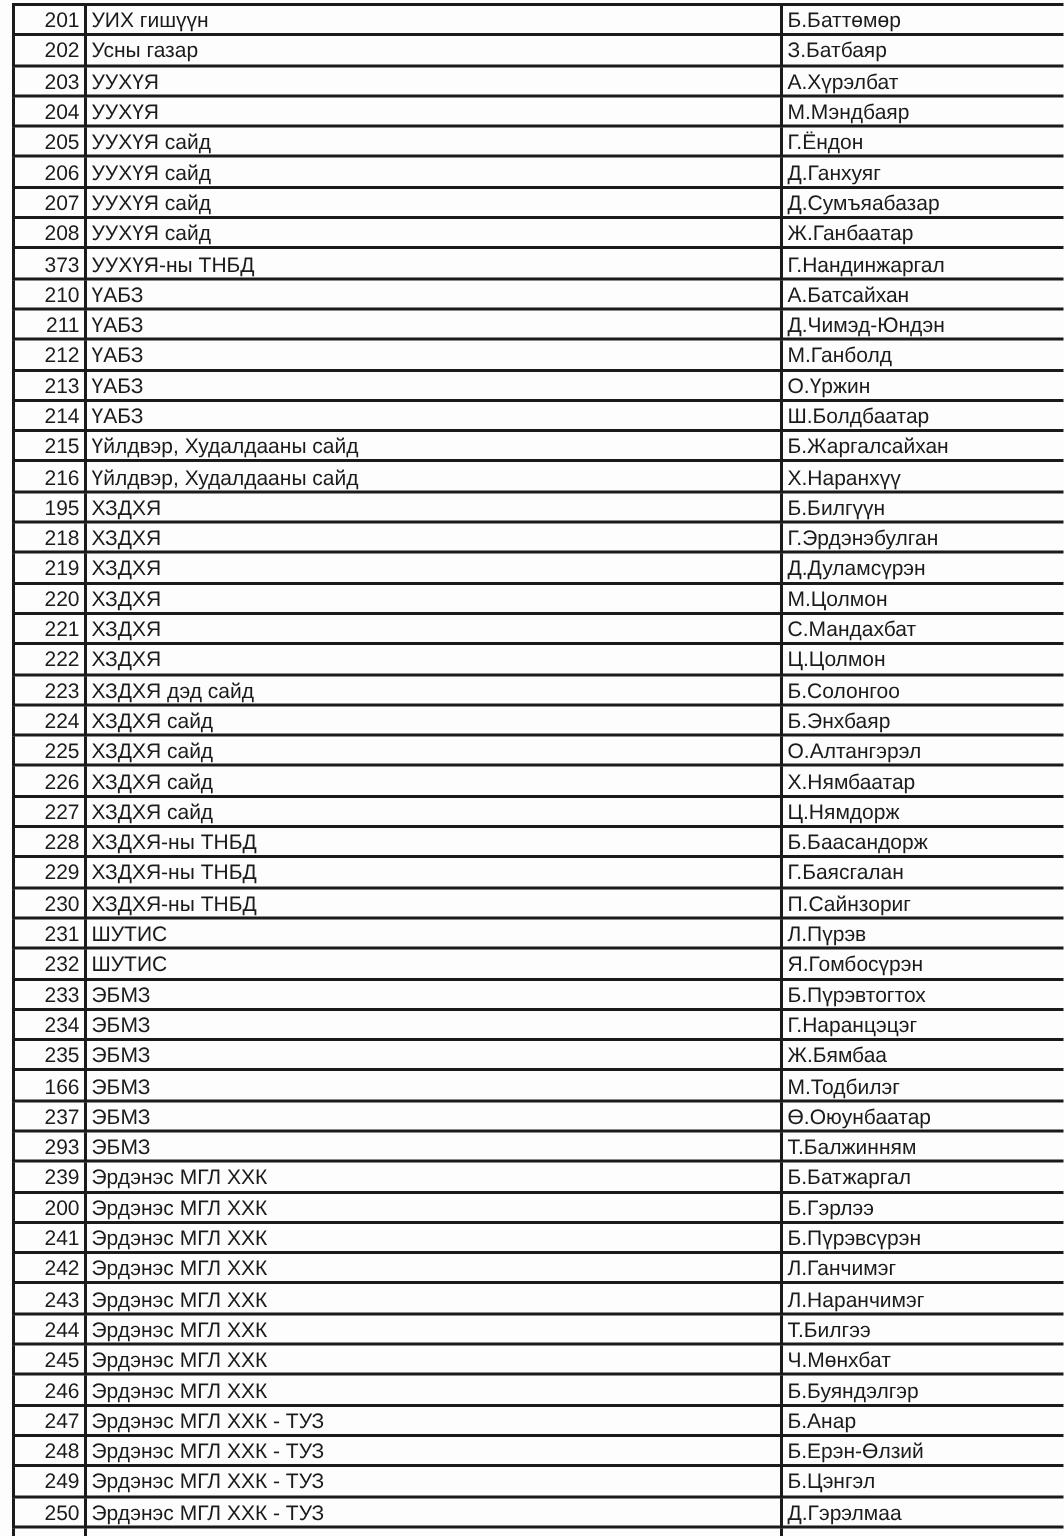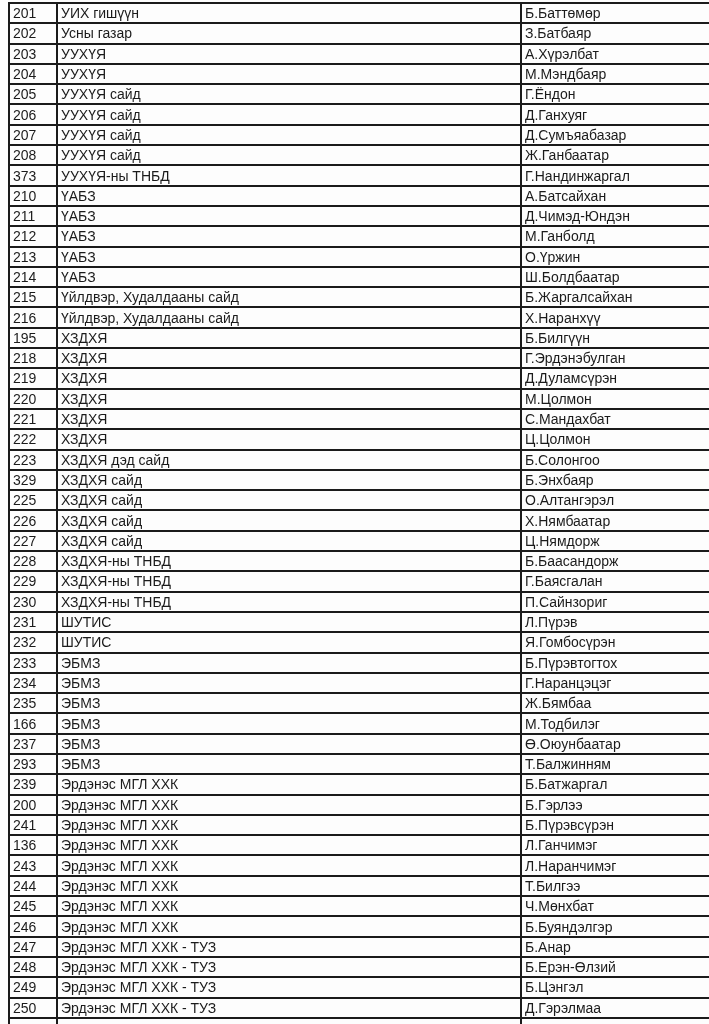--- a/index.html
+++ b/index.html
@@ -31,21 +31,21 @@
     font-size: 14px;
     line-height: 18px;
     color: #1b1b1b;
     vertical-align: middle;
     white-space: nowrap;
     overflow: hidden;
     padding: 0 3px;
   }
   td.col-no {
     width: 40px;
-    text-align: left;
+    text-align: right;
     padding: 0 2px;
   }
   td.col-org {
     width: 456px;
     padding-left: 6px;
   }
   td.col-name {
     padding-left: 6px;
   }
   tr.stub-row td {
@@ -167,21 +167,21 @@
     <td class="col-no">222</td>
     <td class="col-org">ХЗДХЯ</td>
     <td class="col-name">Ц.Цолмон</td>
   </tr>
         <tr>
     <td class="col-no">223</td>
     <td class="col-org">ХЗДХЯ дэд сайд</td>
     <td class="col-name">Б.Солонгоо</td>
   </tr>
         <tr>
-    <td class="col-no">329</td>
+    <td class="col-no">224</td>
     <td class="col-org">ХЗДХЯ сайд</td>
     <td class="col-name">Б.Энхбаяр</td>
   </tr>
         <tr>
     <td class="col-no">225</td>
     <td class="col-org">ХЗДХЯ сайд</td>
     <td class="col-name">О.Алтангэрэл</td>
   </tr>
         <tr>
     <td class="col-no">226</td>
@@ -257,21 +257,21 @@
     <td class="col-no">200</td>
     <td class="col-org">Эрдэнэс МГЛ ХХК</td>
     <td class="col-name">Б.Гэрлээ</td>
   </tr>
         <tr>
     <td class="col-no">241</td>
     <td class="col-org">Эрдэнэс МГЛ ХХК</td>
     <td class="col-name">Б.Пүрэвсүрэн</td>
   </tr>
         <tr>
-    <td class="col-no">136</td>
+    <td class="col-no">242</td>
     <td class="col-org">Эрдэнэс МГЛ ХХК</td>
     <td class="col-name">Л.Ганчимэг</td>
   </tr>
         <tr>
     <td class="col-no">243</td>
     <td class="col-org">Эрдэнэс МГЛ ХХК</td>
     <td class="col-name">Л.Наранчимэг</td>
   </tr>
         <tr>
     <td class="col-no">244</td>

